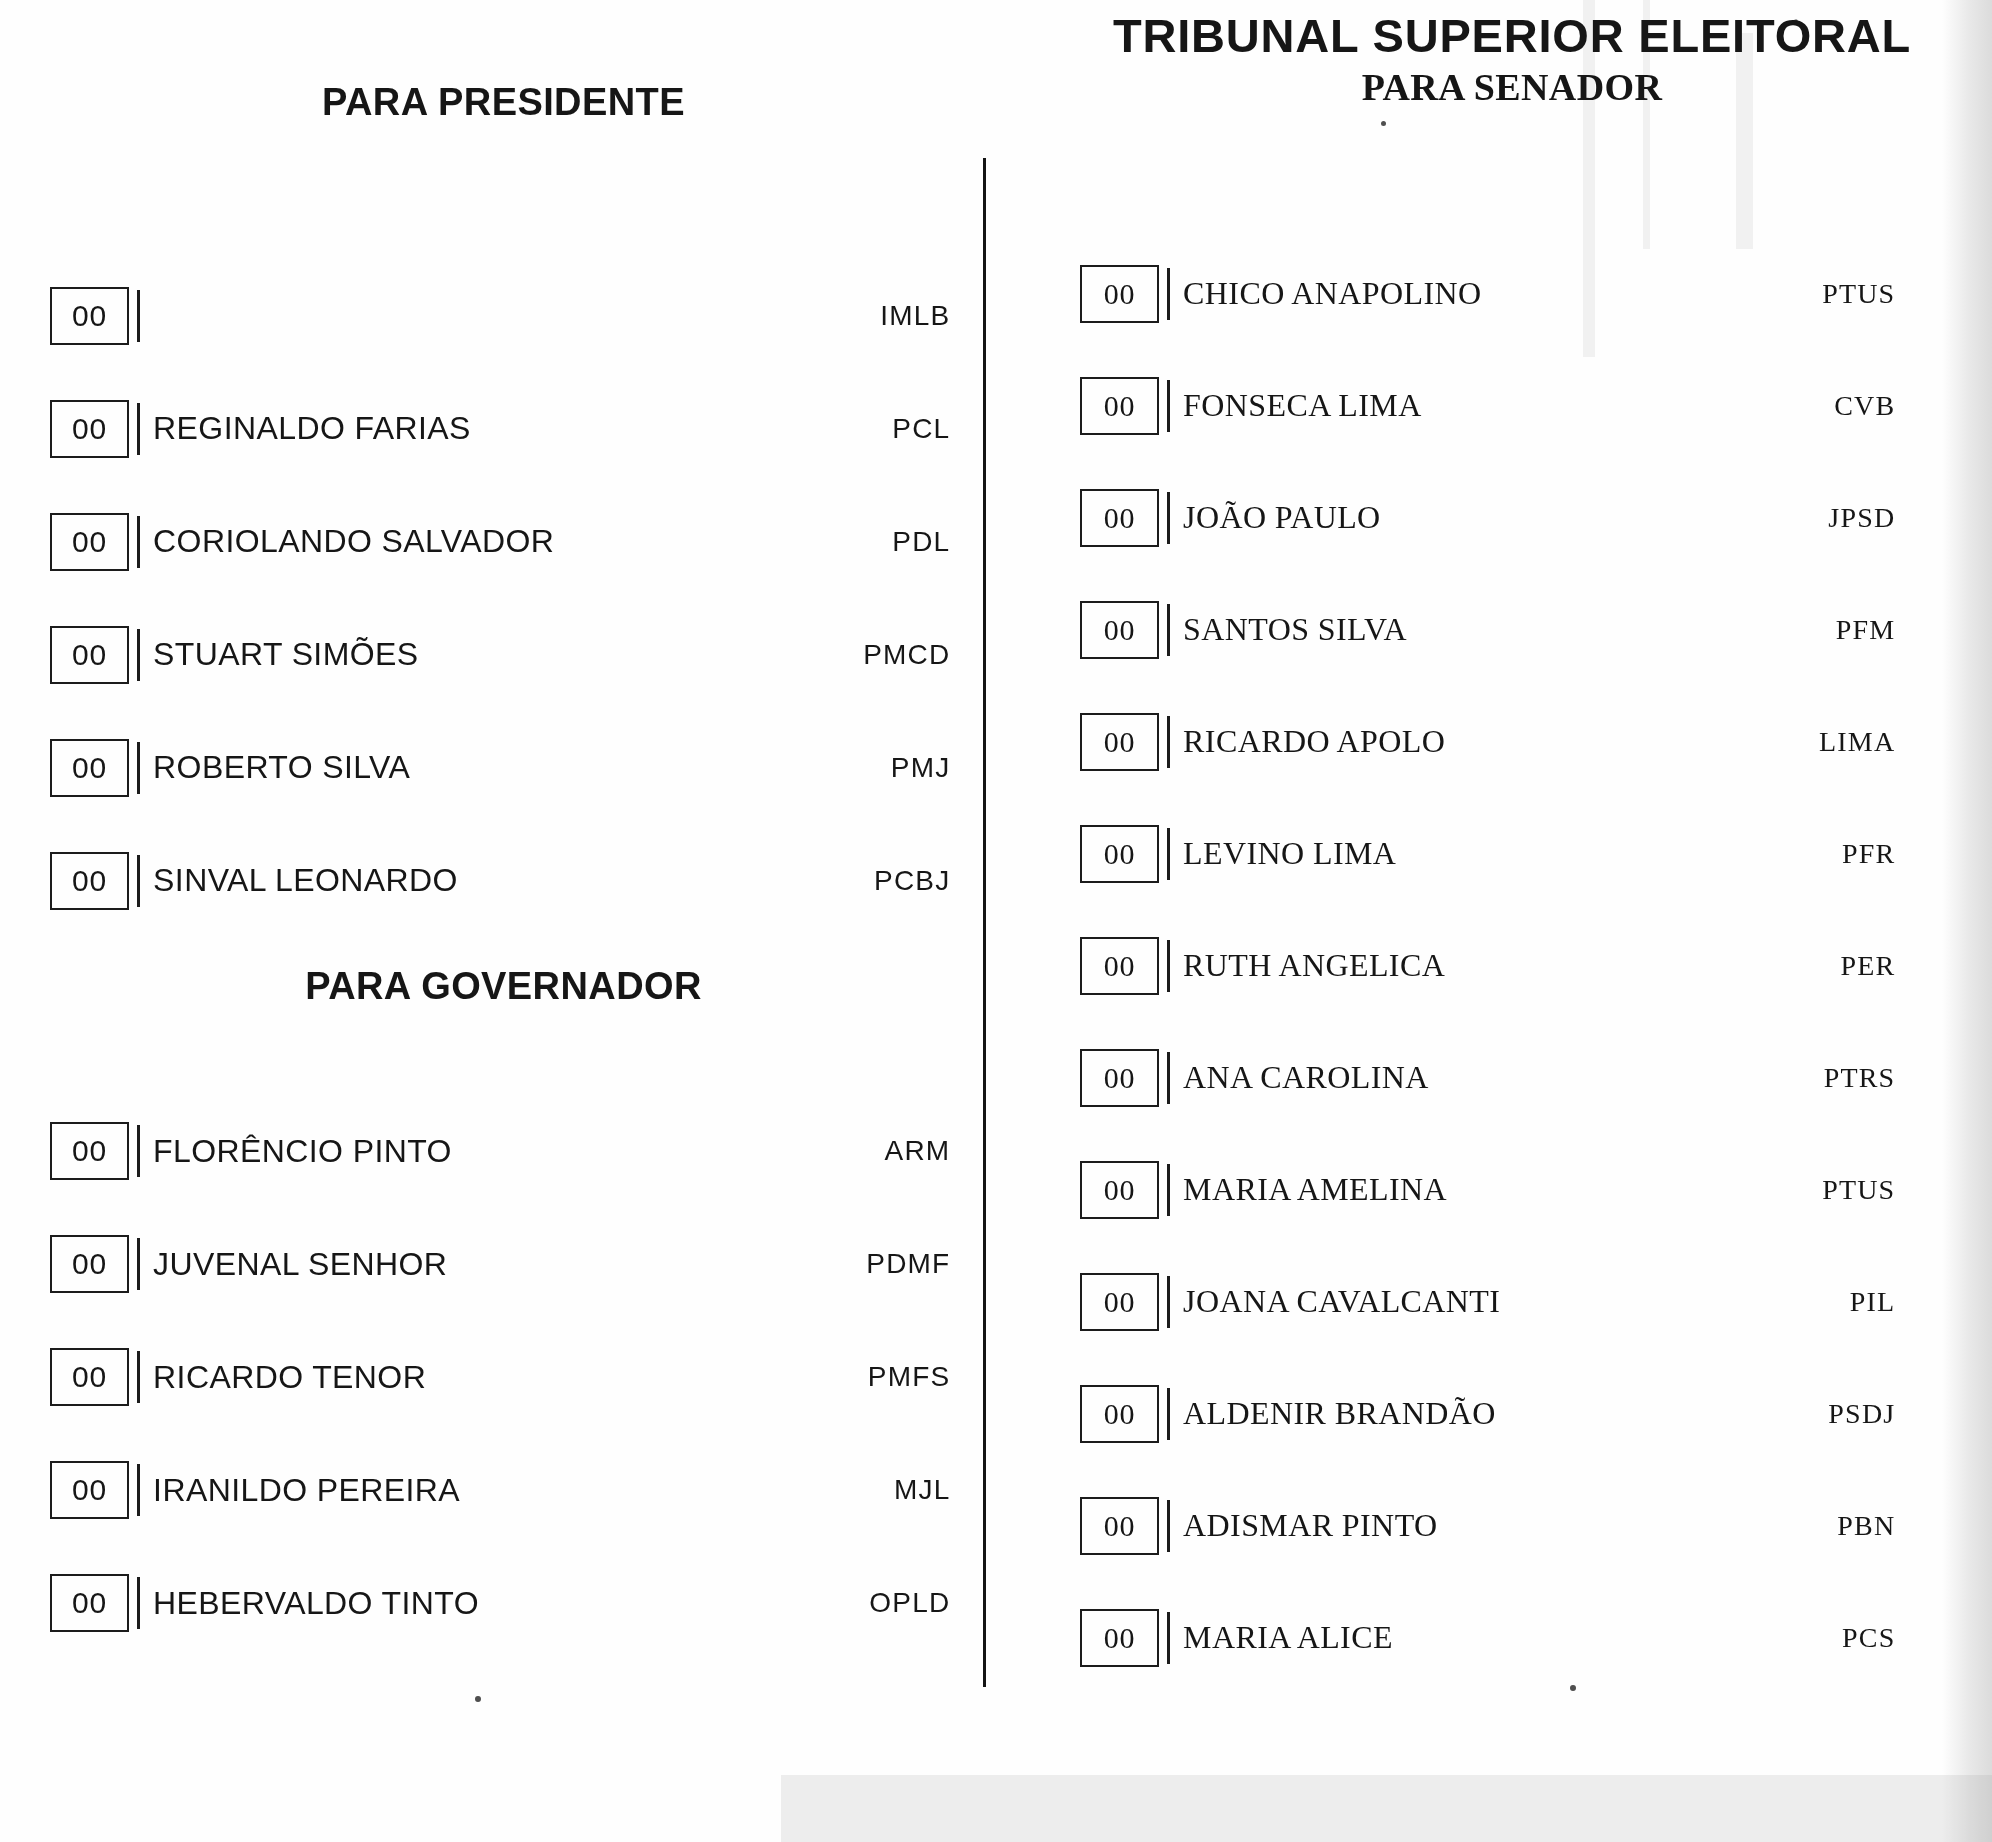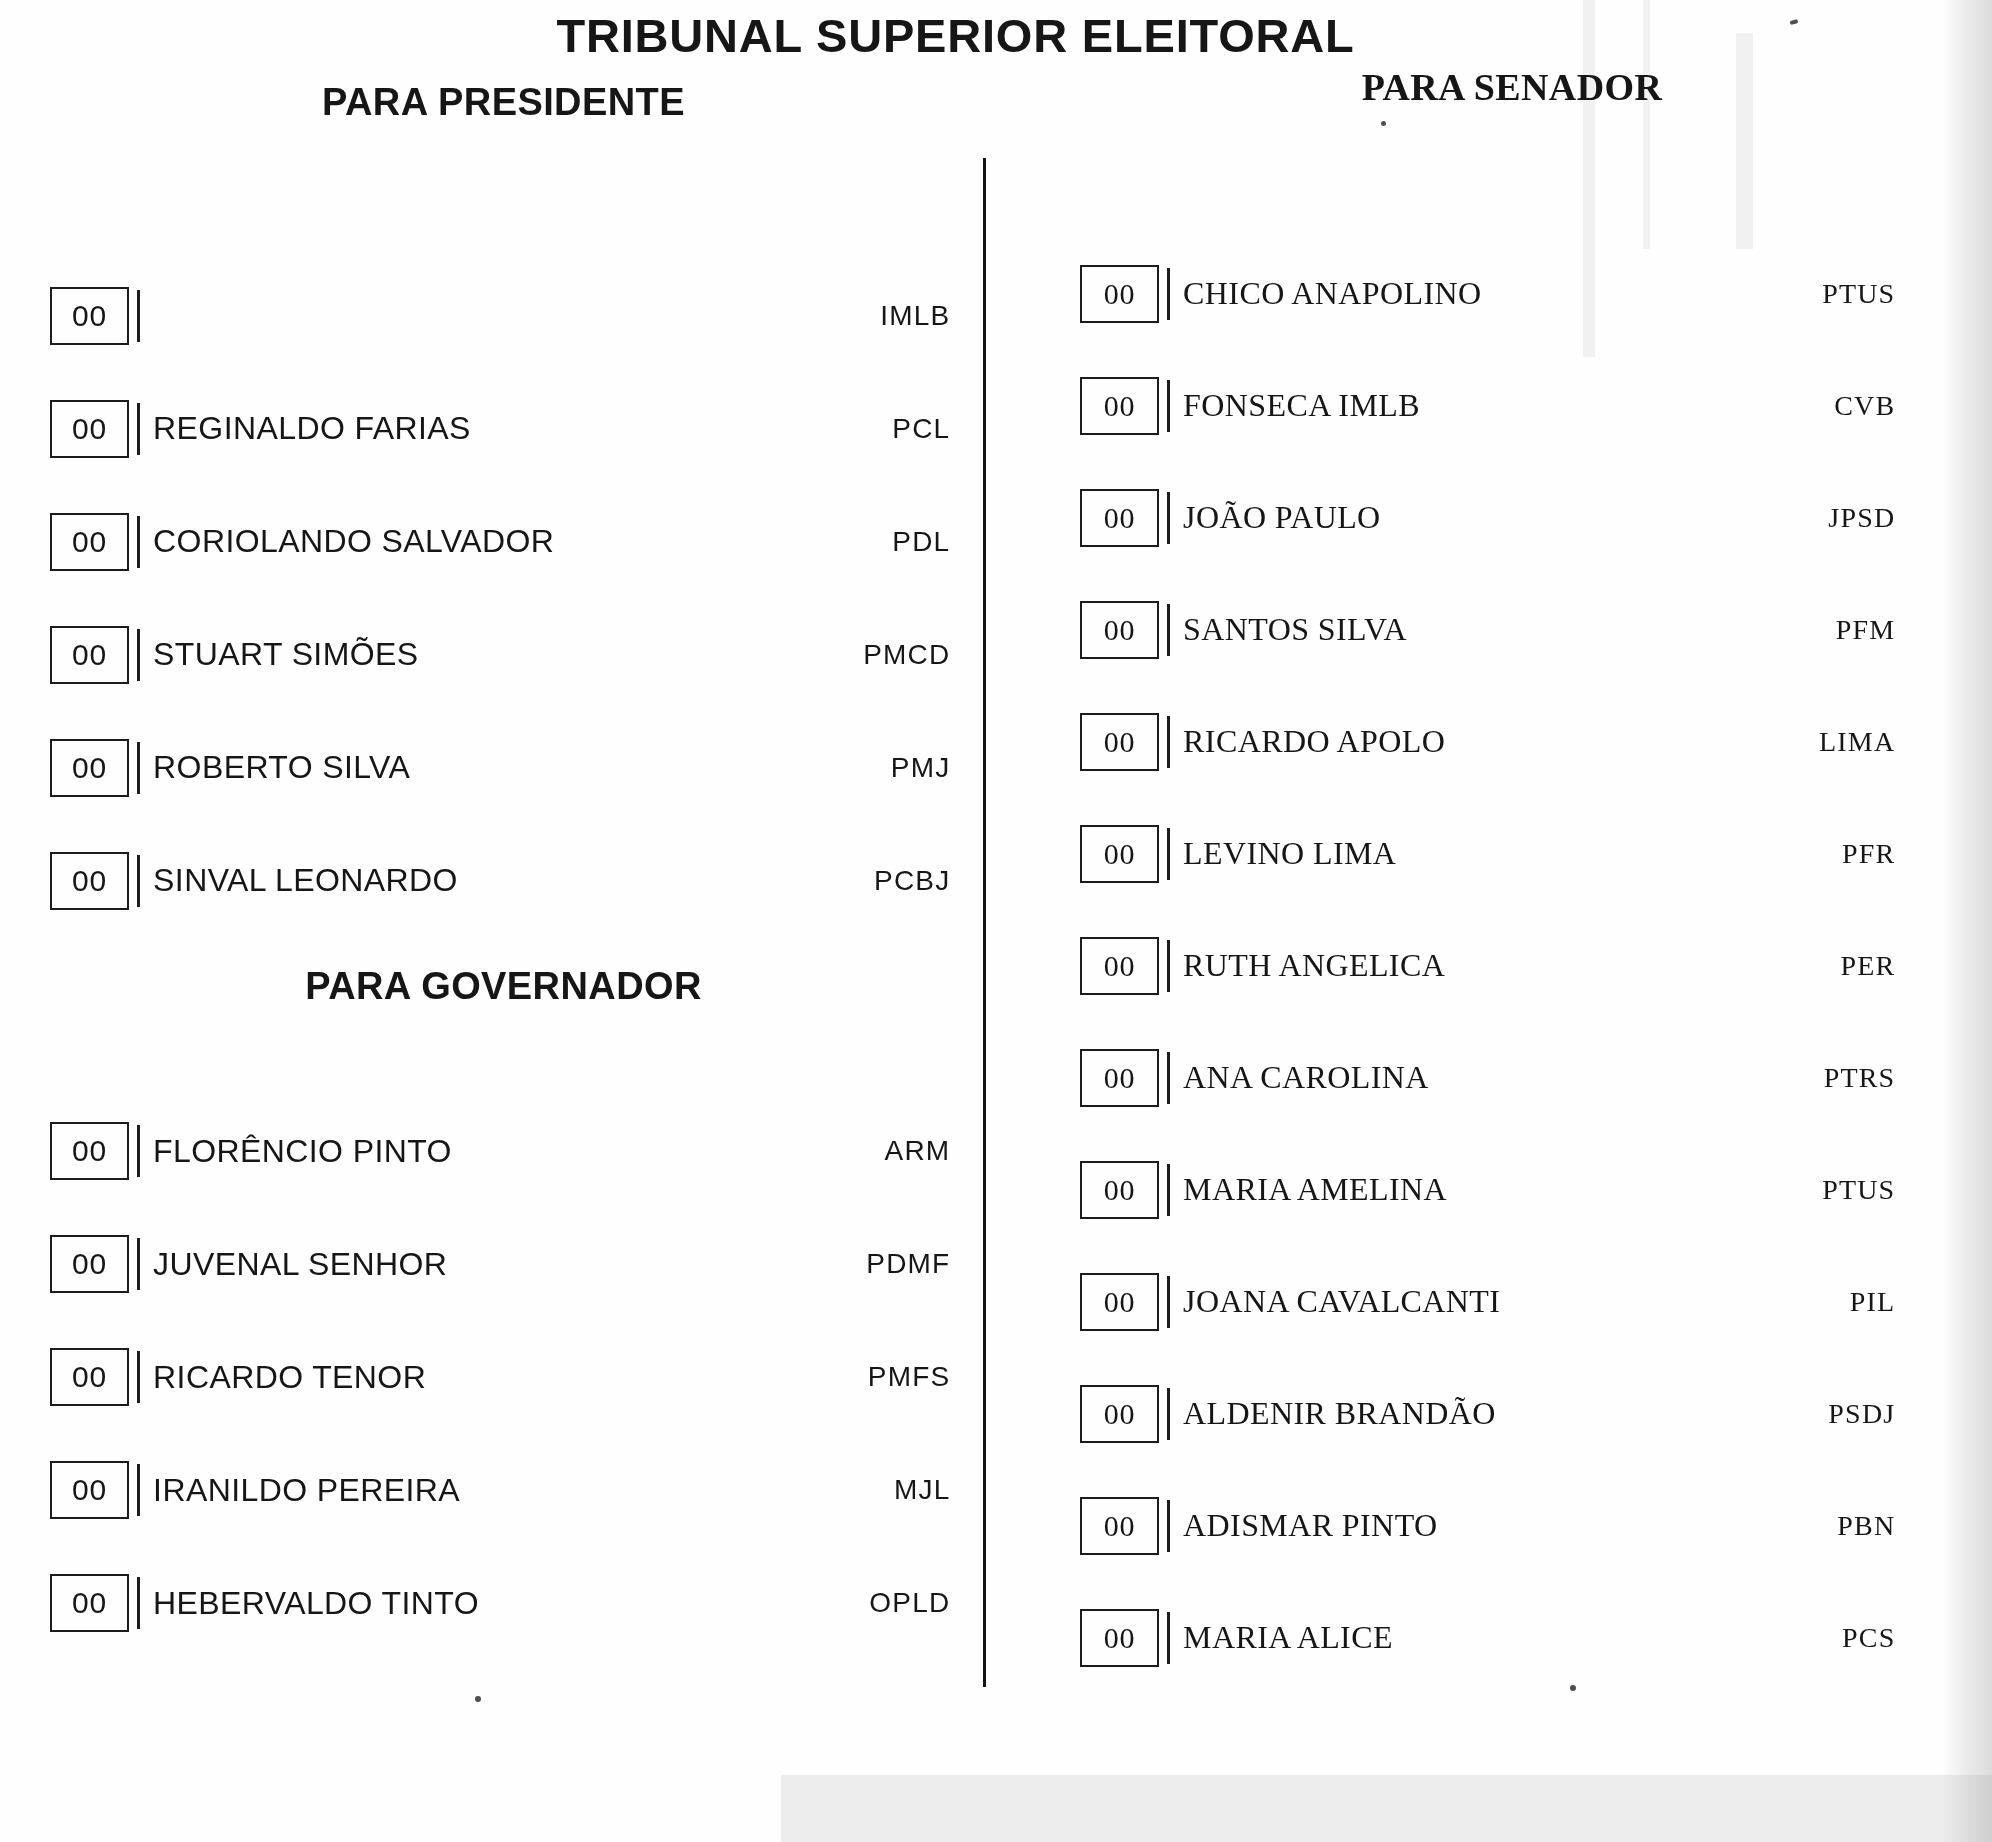--- a/index.html
+++ b/index.html
@@ -32,21 +32,21 @@
   .streak-2 { left: 1643px; top: 0; width: 6.6px; height: 249px; }
   .streak-3 { left: 1736px; top: 33px; width: 16.6px; height: 216px; }
   .scan-dot { position: absolute; background: rgba(20,20,20,0.75); border-radius: 50%; }
   .dot-1 { left: 475px; top: 1696px; width: 5.8px; height: 5.8px; }
   .dot-2 { left: 1570px; top: 1685px; width: 5.8px; height: 5.8px; }
   .dot-3 { left: 1381px; top: 121px; width: 5px; height: 5px; }
   .dot-4 { left: 1790px; top: 20px; width: 8.3px; height: 4.2px; border-radius: 1.7px; transform: rotate(-15deg); }
 
   .title {
     position: absolute; top: 8.3px; left: 0; width: 1911px;
-    text-align: center;
+    text-align: right;
     font-size: 47px; font-weight: 700; letter-spacing: 0.8px;
     white-space: nowrap;
   }
   .section-title {
     font-size: 38px; font-weight: 700; text-align: center;
     margin: 0; line-height: 1.15; letter-spacing: 0.4px;
   }
   .col { position: absolute; }
   .col-left  { left: 50px;   top: 81px; width: 907px; }
   .col-right { left: 1080px; top: 66px; width: 822px; font-family: Liberation Serif, serif;  }
@@ -185,21 +185,21 @@
   <div class="row">
     <span class="numbox">00</span>
     <span class="tick"></span>
     <span class="cand-name">CHICO ANAPOLINO</span>
     <span class="party">PTUS</span>
   </div>
 
   <div class="row">
     <span class="numbox">00</span>
     <span class="tick"></span>
-    <span class="cand-name">FONSECA IMLB</span>
+    <span class="cand-name">FONSECA LIMA</span>
     <span class="party">CVB</span>
   </div>
 
   <div class="row">
     <span class="numbox">00</span>
     <span class="tick"></span>
     <span class="cand-name">JOÃO PAULO</span>
     <span class="party">JPSD</span>
   </div>
 

